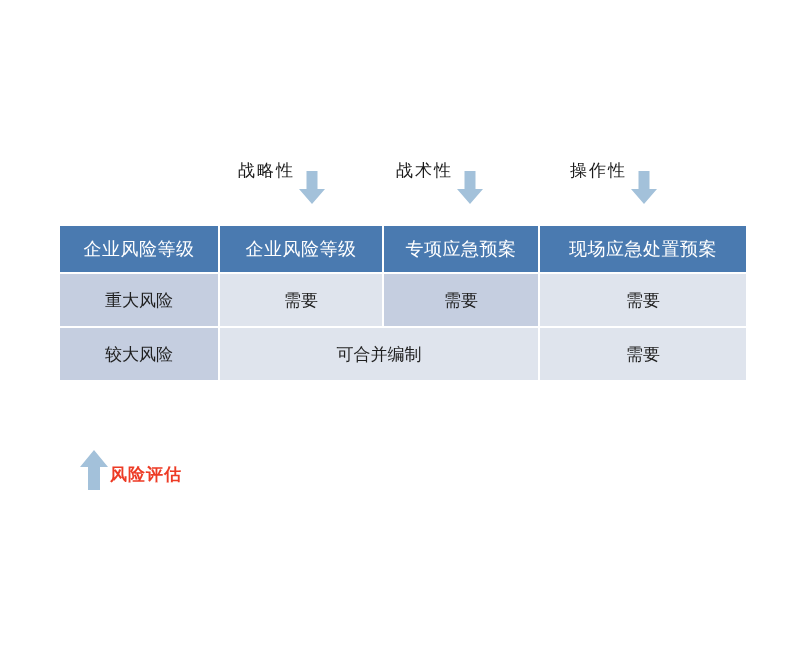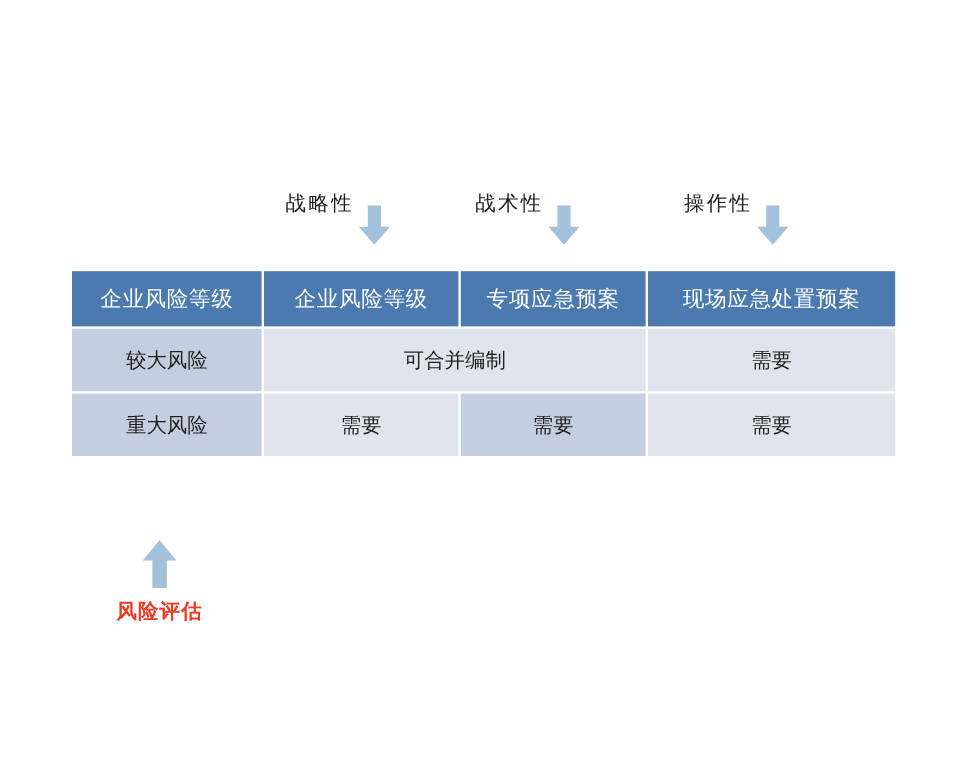--- a/index.html
+++ b/index.html
@@ -98,21 +98,21 @@
     background: #c5cee0;
     color: #1f1f1f;
   }
 
   
   #bottom-annotation {
     position: absolute;
     left: 78px;
     top: 450px;
     display: flex;
-    flex-direction: column;
+    flex-direction: row;
     align-items: center;
     width: 110px;
   }
   #bottom-annotation .ann-label-red {
     margin-top: 8px;
     font-size: 17px;
     color: #ed3b25;
     font-weight: bold;
     letter-spacing: 1px;
     white-space: nowrap;
@@ -155,28 +155,28 @@
     <thead>
       <tr>
         <th class="hdr-cell">企业风险等级</th>
         <th class="hdr-cell">企业风险等级</th>
         <th class="hdr-cell">专项应急预案</th>
         <th class="hdr-cell">现场应急处置预案</th>
       </tr>
     </thead>
     <tbody>
       <tr>
-        <td class="body-cell cell-rowhead">较大风险</td>
-        <td class="body-cell" colspan="2">可合并编制</td>
+        <td class="body-cell cell-rowhead">重大风险</td>
+        <td class="body-cell">需要</td>
+        <td class="body-cell cell-dark">需要</td>
         <td class="body-cell">需要</td>
       </tr>
       <tr>
-        <td class="body-cell cell-rowhead">重大风险</td>
-        <td class="body-cell">需要</td>
-        <td class="body-cell cell-dark">需要</td>
+        <td class="body-cell cell-rowhead">较大风险</td>
+        <td class="body-cell" colspan="2">可合并编制</td>
         <td class="body-cell">需要</td>
       </tr>
     </tbody>
   </table>
 
   <div id="bottom-annotation">
     <svg class="arrow-up" viewBox="0 0 32 40" xmlns="http://www.w3.org/2000/svg">
       <polygon points="16,0 30,17 22,17 22,40 10,40 10,17 2,17" fill="#a3c1da"></polygon>
     </svg>
     <span class="ann-label-red">风险评估</span>

